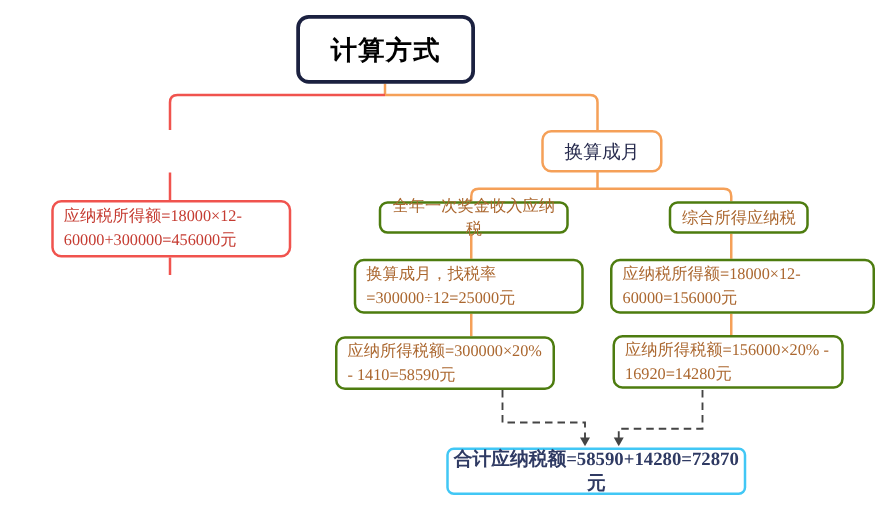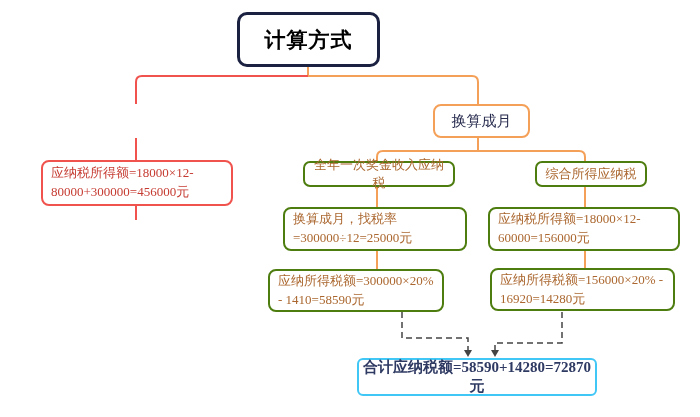--- a/index.html
+++ b/index.html
@@ -41,21 +41,21 @@
   .orange-node{border:2px solid #4d7c0f;color:#ab672f;}
   .label-node{
     font-family:"Liberation Serif", serif;
     font-size:13px;border-radius:7px;padding:0 6px;
   }
   .merge-step1{left:41px;top:160px;width:192px;height:46px;}
   .merge-step2{left:32px;top:220px;width:209px;height:43px;}
   .bonus-label{left:303px;top:161px;width:152px;height:26px;}
   .comp-label{left:535px;top:161px;width:112px;height:26px;}
   .bonus-step1{left:283px;top:207px;width:184px;height:44px;}
-  .comp-step1{left:488px;top:207px;width:192px;height:44px;}
+  .comp-step1{left:488px;top:207px;width:212px;height:44px;}
   .bonus-step2{left:268px;top:269px;width:176px;height:43px;}
   .comp-step2{left:490px;top:268px;width:185px;height:43px;}
   .total-node{
     left:357px;top:358px;width:240px;height:38px;
     border:2px solid #41c7f5;border-radius:6px;
     font-family:"Liberation Serif", serif;
     font-size:15px;font-weight:bold;color:#2f3a63;
   }
 </style>
 </head>
@@ -82,21 +82,21 @@
     <path d="M464,350 L472,350 L468,357 Z" fill="#444444" stroke="none"></path>
     <path d="M562,312 L562,343 L495,343 L495,351" fill="none" stroke="#444444" stroke-width="1.5" stroke-dasharray="6 4"></path>
     <path d="M491,350 L499,350 L495,357 Z" fill="#444444" stroke="none"></path>
   </svg>
 
   <div class="node root-node centered">
     <span>计算方式</span>
   </div>
 
   <div class="node formula red-node merge-step1">
-    <span>应纳税所得额=18000×12-80000+300000=456000元</span>
+    <span>应纳税所得额=18000×12-60000+300000=456000元</span>
   </div>
 
   <div class="node branch-node branch-separate centered">
     <span>换算成月</span>
   </div>
 
   <div class="node label-node orange-node bonus-label centered">
     <span>全年一次奖金收入应纳税</span>
   </div>
   <div class="node formula orange-node bonus-step1">

